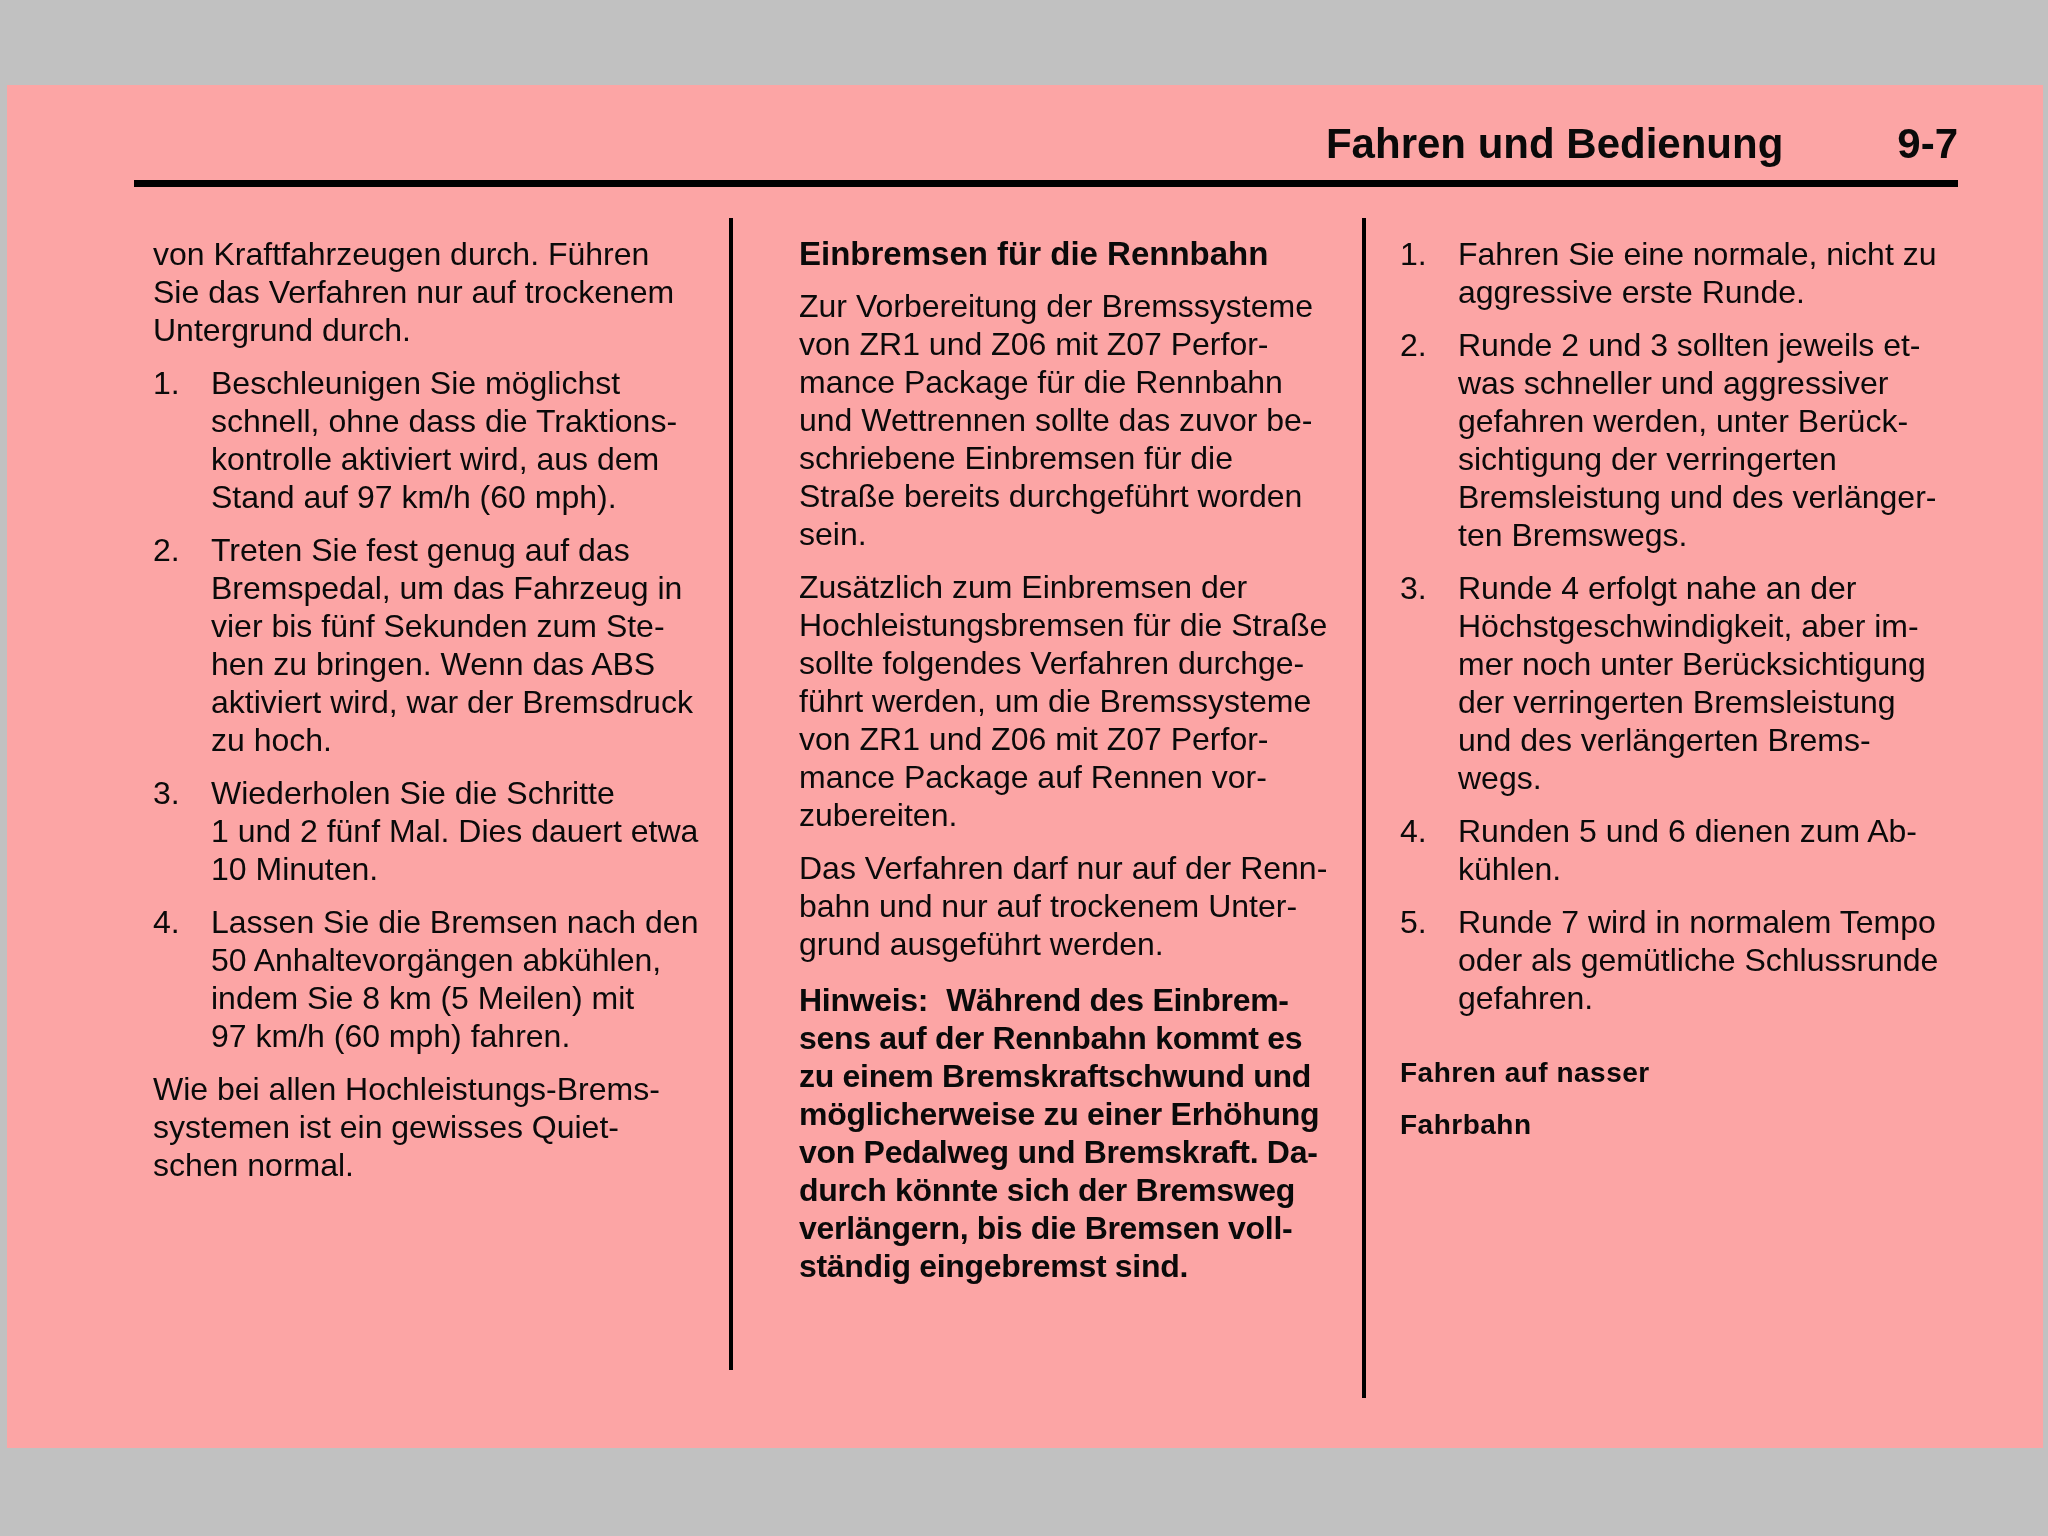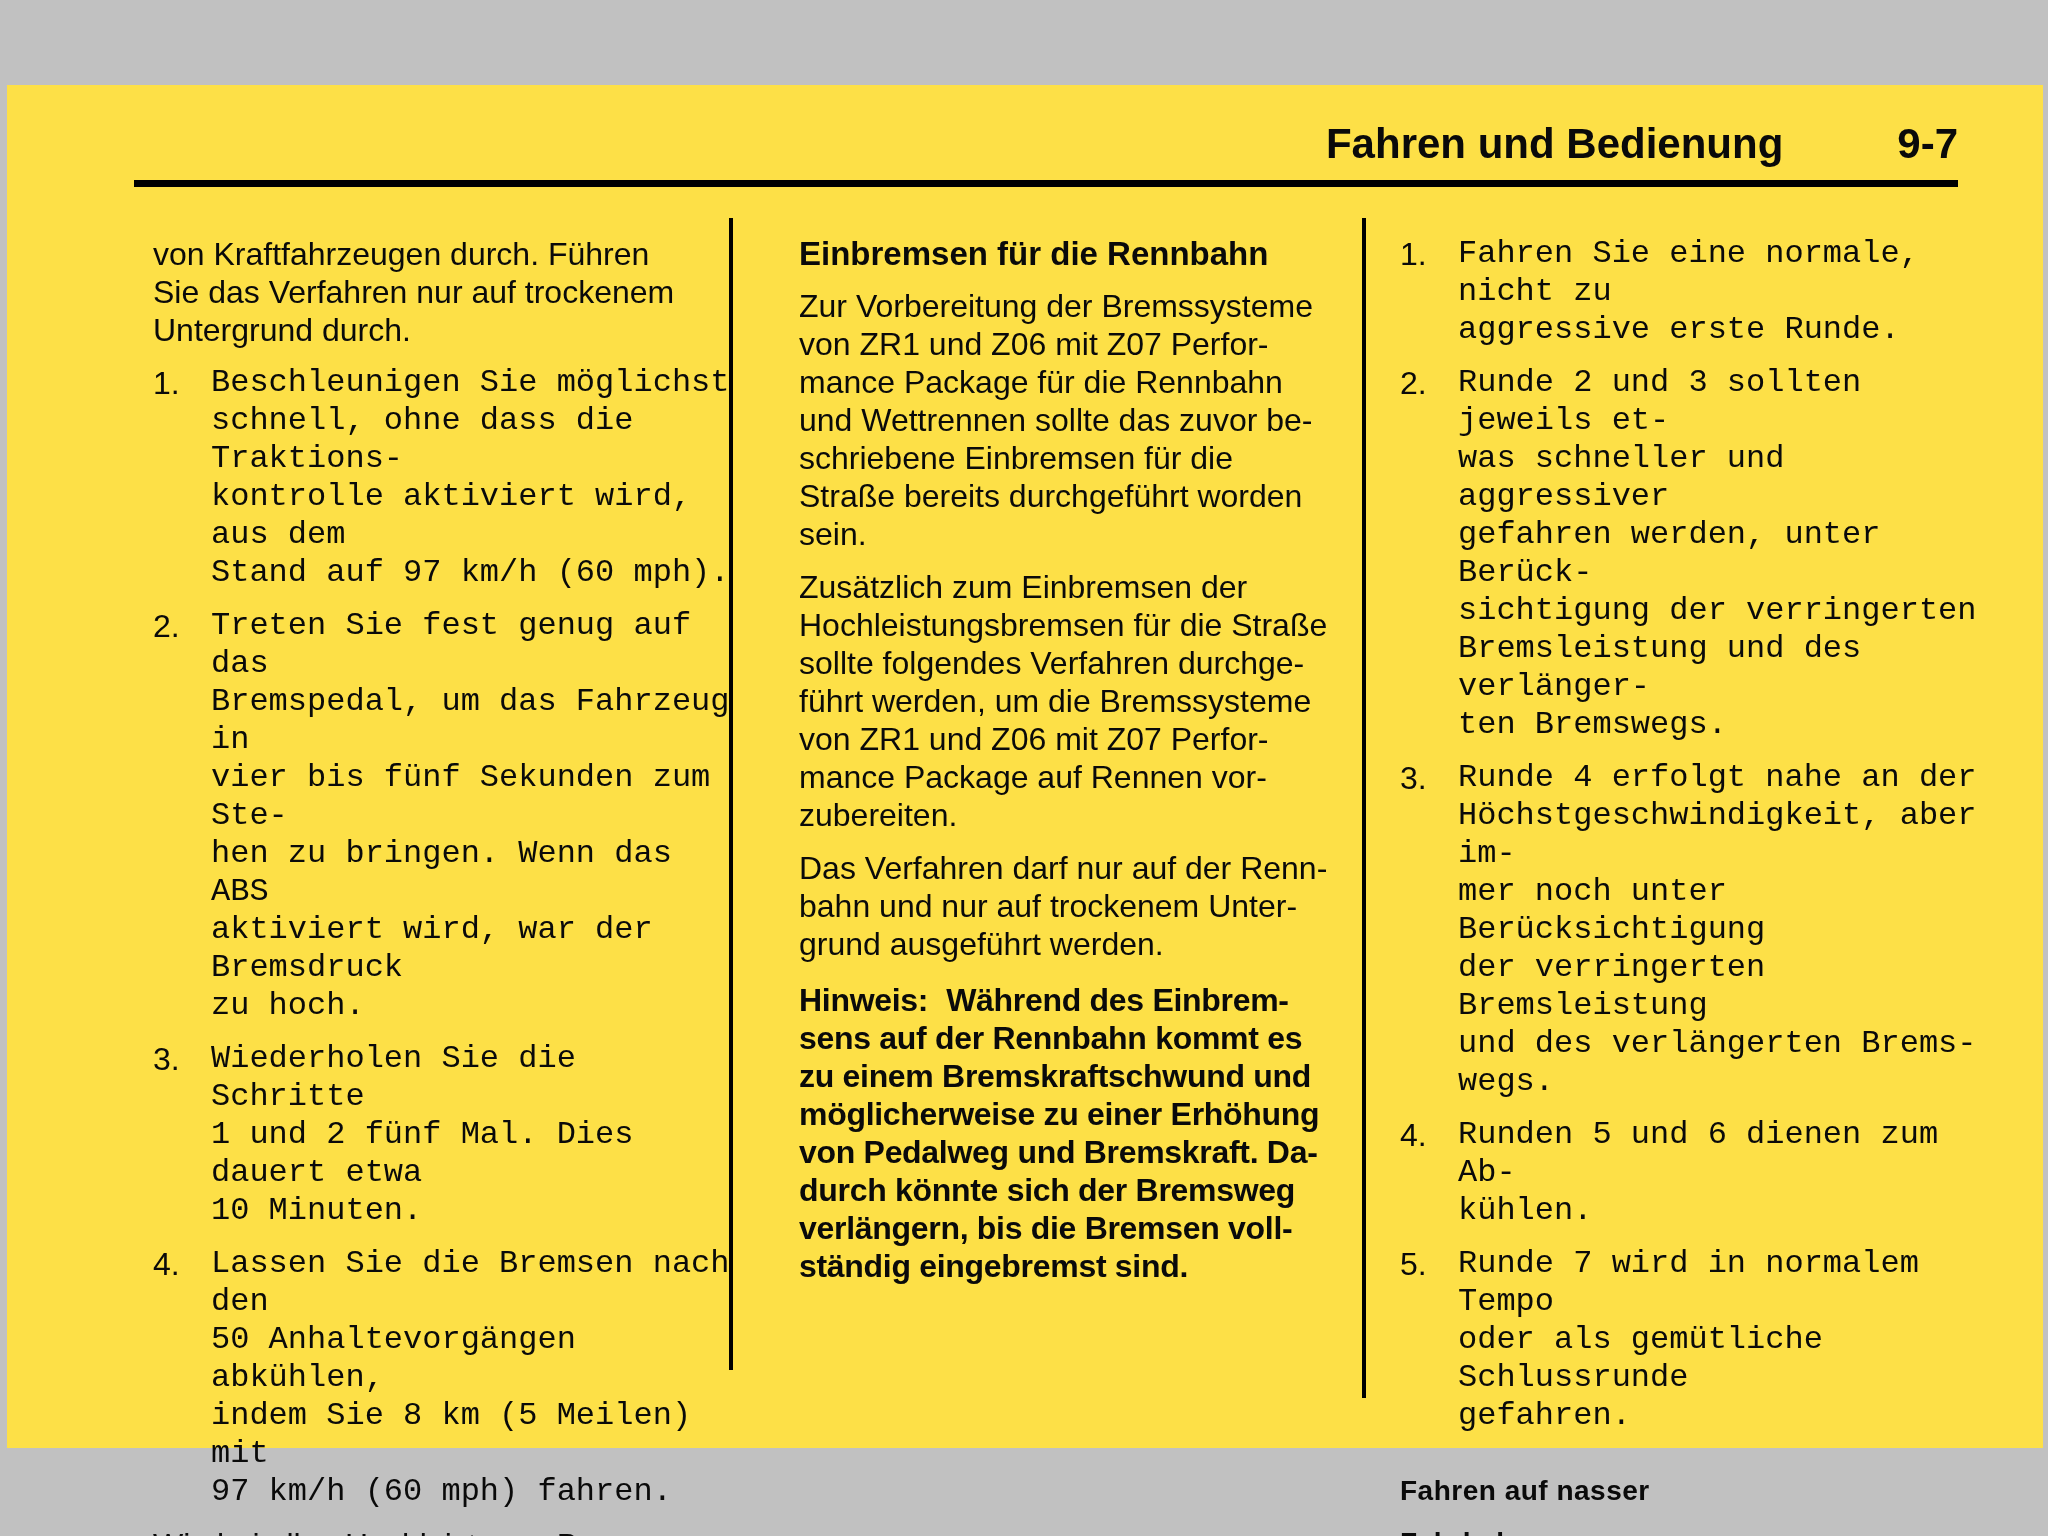--- a/index.html
+++ b/index.html
@@ -8,21 +8,21 @@
     background: #c1c1c1;
     position: relative;
     font-family: "Liberation Sans", sans-serif;
     color: #0a0a0a;
     -webkit-font-smoothing: antialiased;
   }
   .paper {
     position: absolute;
     left: 7px; top: 85px;
     width: 2036px; height: 1363px;
-    background: #fde047;
+    background: #fca5a5;
   }
   .header-row {
     position: absolute;
     top: 36px; right: 85px;
     display: flex;
     align-items: baseline;
     gap: 114px;
     font-size: 42px;
     line-height: 46px;
     font-weight: bold;
@@ -60,21 +60,20 @@
     display: flex;
     margin: 0 0 15px 0;
   }
   .li-num {
     flex: none;
     width: 58px;
   }
   .li-text {
     flex: 1;
     white-space: pre-line;
-    font-family: Liberation Mono, monospace;
   }
   .subhead {
     font-size: 33px;
     font-weight: bold;
     margin: 0 0 14px 0;
     white-space: nowrap;
   }
   .bighead {
     font-size: 28px;
     line-height: 52px;

